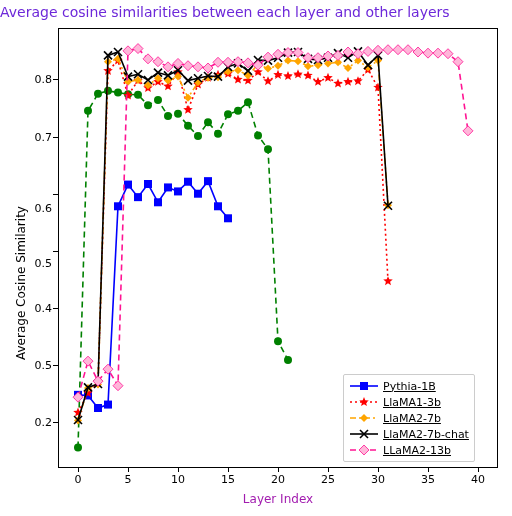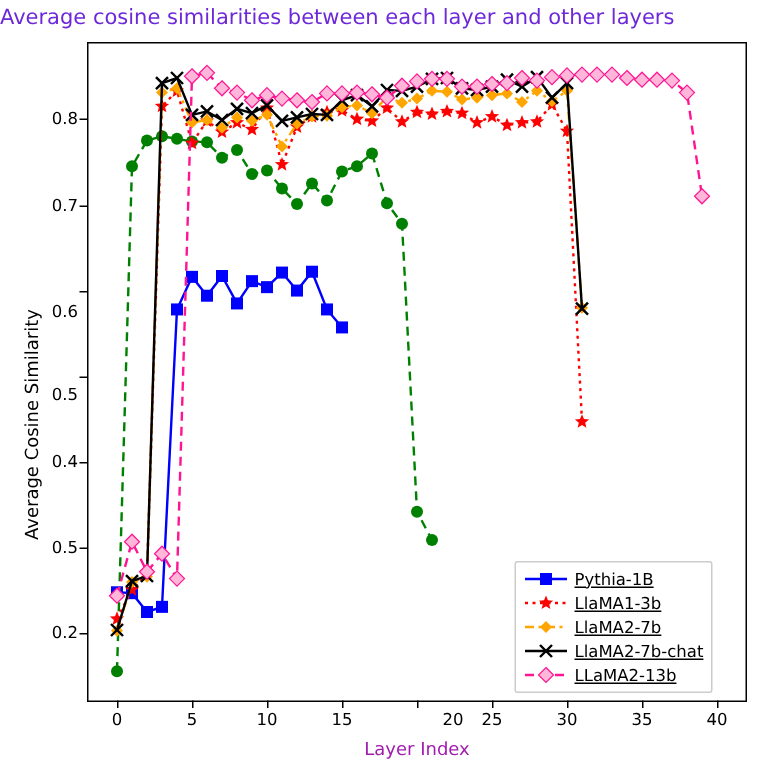--- a/index.html
+++ b/index.html
@@ -729,21 +729,21 @@
     </div>
 <div class="tick xtick" style="left: 78px;"></div>
     <div class="xlabel" style="left: 78px;">0</div>
     <div class="tick xtick" style="left: 128px;"></div>
     <div class="xlabel" style="left: 128px;">5</div>
     <div class="tick xtick" style="left: 178px;"></div>
     <div class="xlabel" style="left: 178px;">10</div>
     <div class="tick xtick" style="left: 228px;"></div>
     <div class="xlabel" style="left: 228px;">15</div>
     <div class="tick xtick" style="left: 278px;"></div>
-    <div class="xlabel" style="left: 278px; margin-left: 24px;">20</div>
+    <div class="xlabel" style="left: 278px;">20</div>
     <div class="tick xtick" style="left: 328px;"></div>
     <div class="xlabel" style="left: 328px;">25</div>
     <div class="tick xtick" style="left: 378px;"></div>
     <div class="xlabel" style="left: 378px;">30</div>
     <div class="tick xtick" style="left: 428px;"></div>
     <div class="xlabel" style="left: 428px;">35</div>
     <div class="tick xtick" style="left: 478px;"></div>
     <div class="xlabel" style="left: 478px;">40</div>
     <div class="tick ytick" style="top: 422.286px;"></div>
     <div class="ylabel" style="top: 422.286px;">0.2</div>

